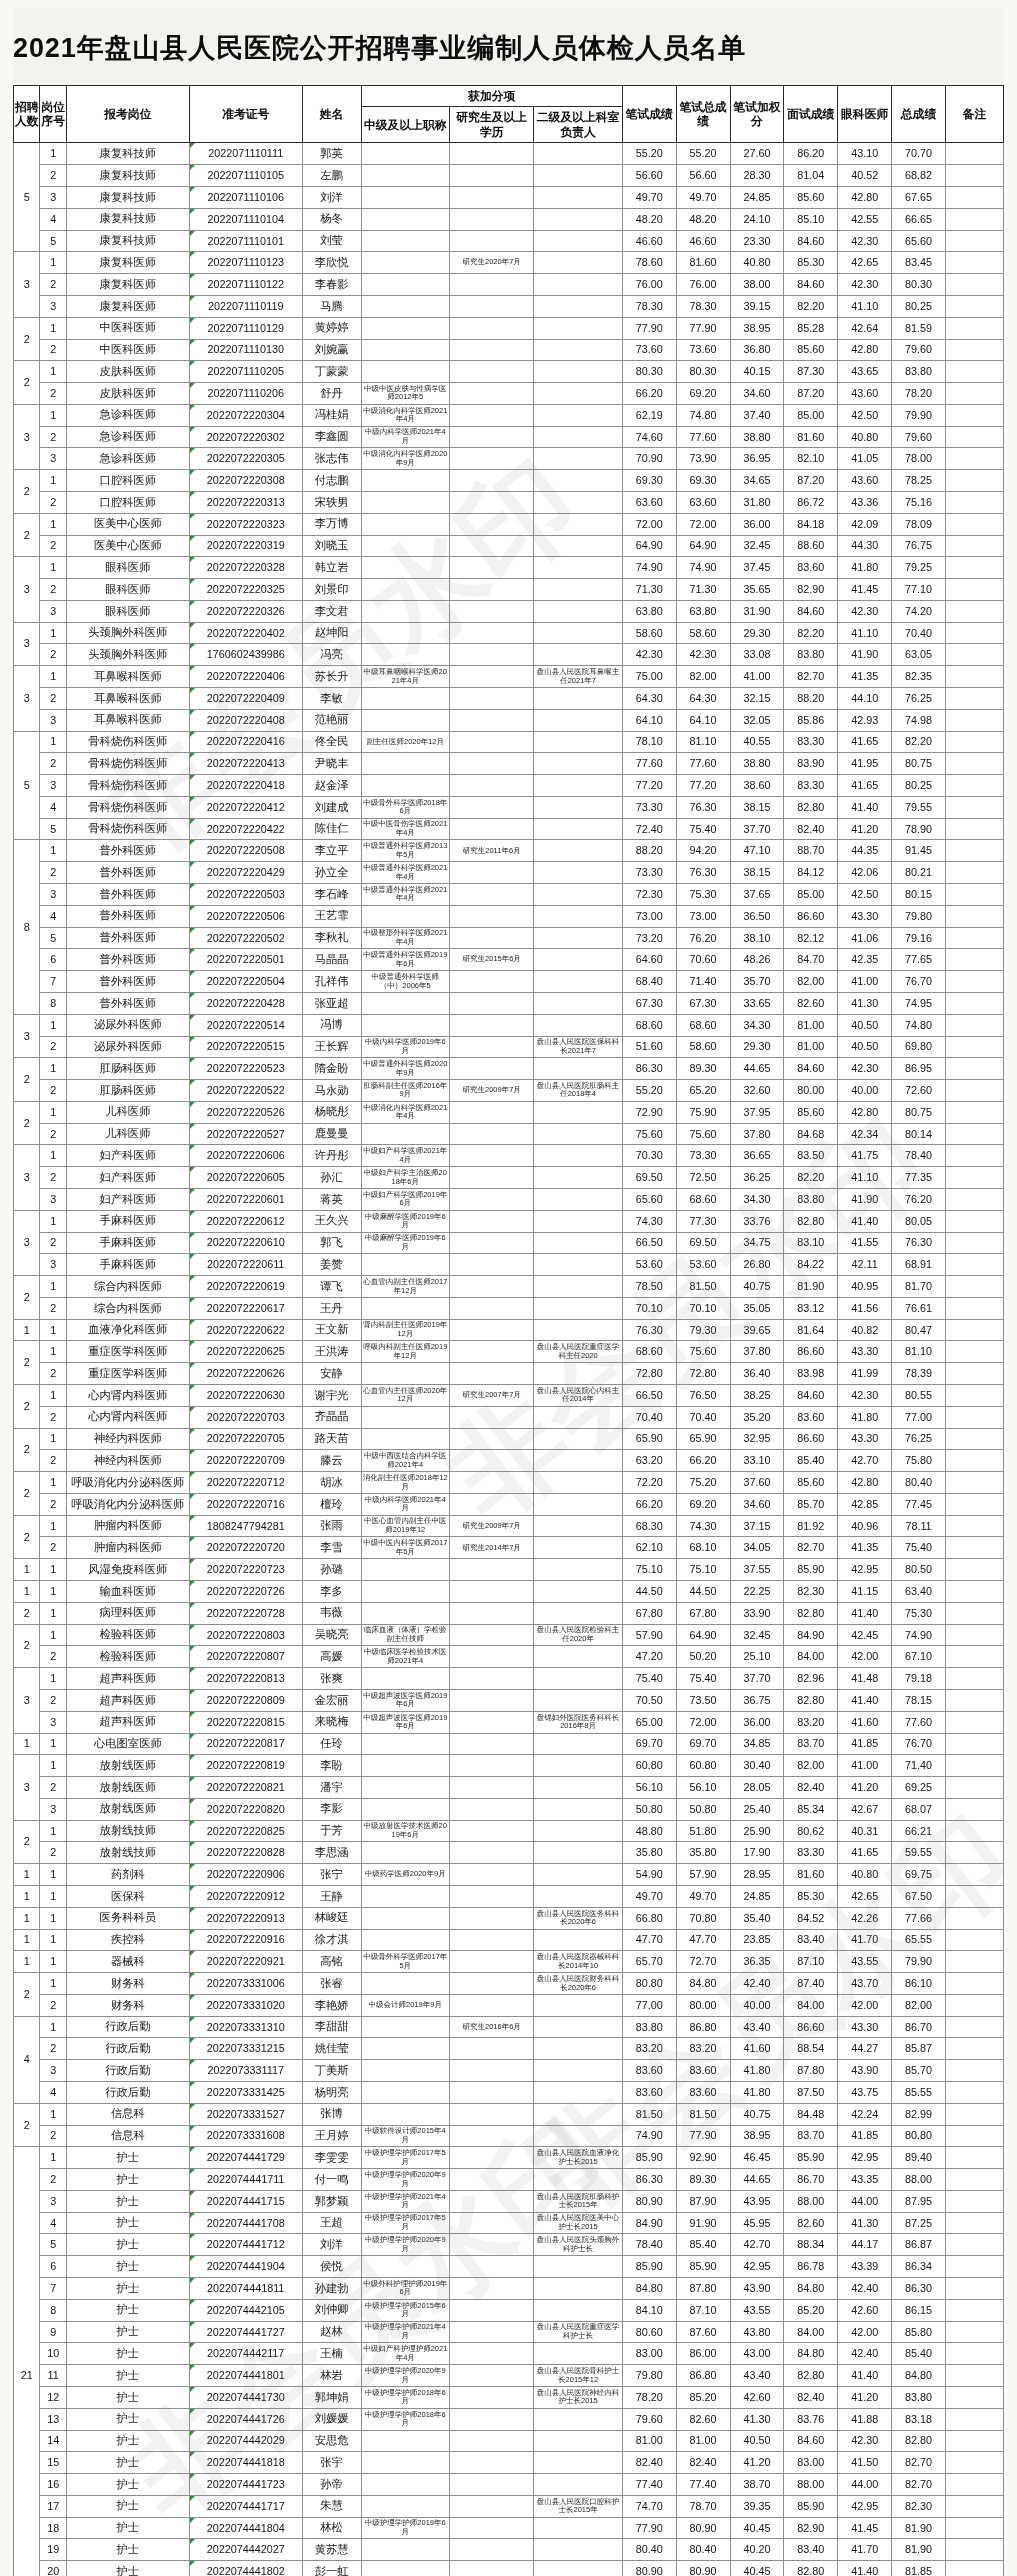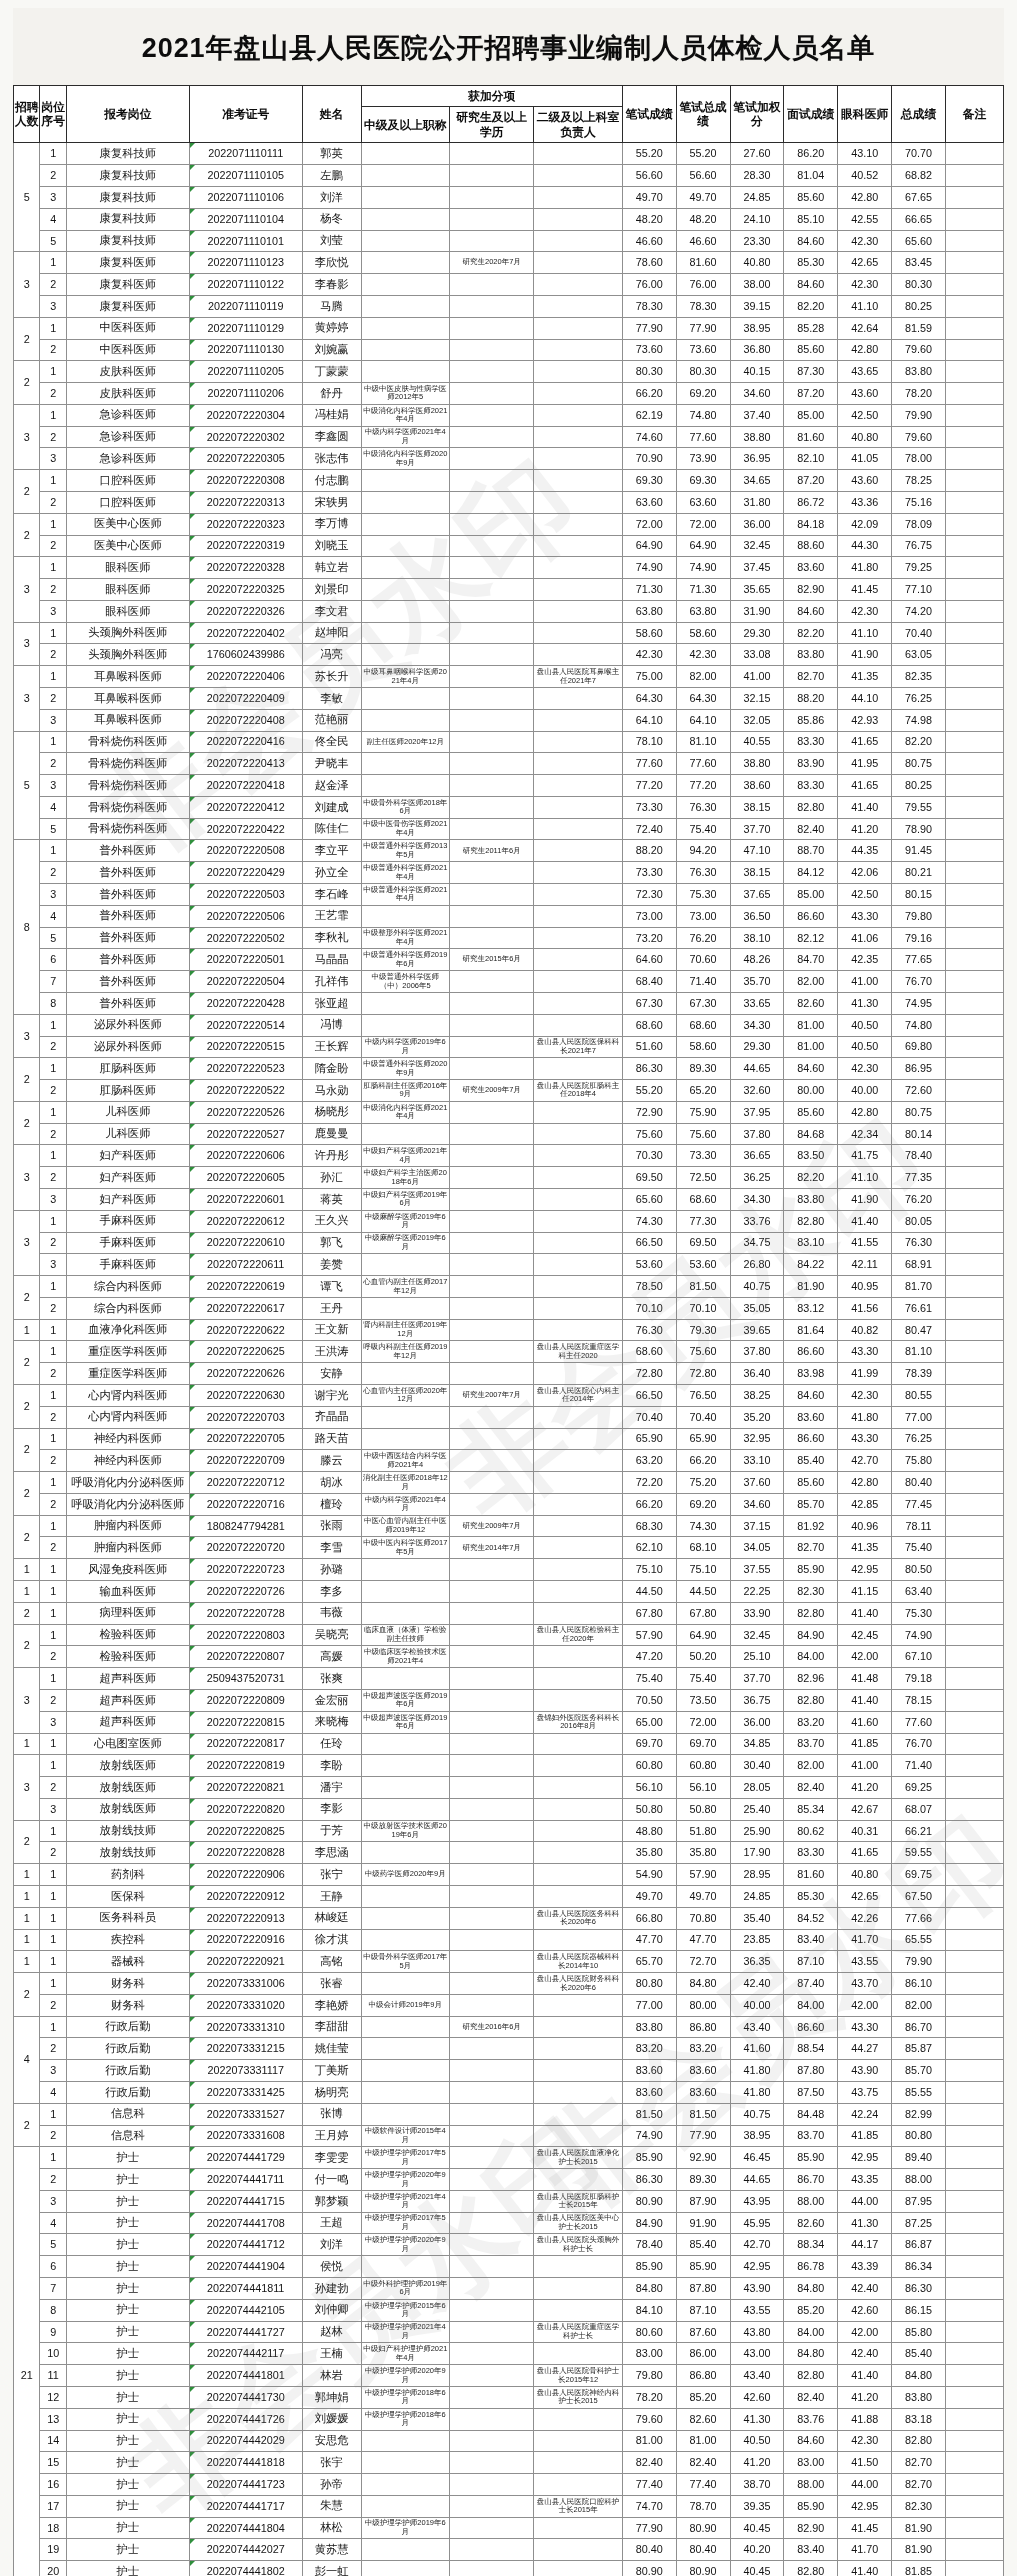--- a/index.html
+++ b/index.html
@@ -13,21 +13,20 @@
   }
   .sheet{
     position:relative;
     width:991px;
     margin:7.5px auto 0 auto;
     padding-bottom:28px;
   }
   .title-band{
     background:#f3f2ee;
     padding:22.6px 0 19px 0;
-    text-align:center;
   }
   .page-title{
     font-size:27px;
     font-weight:bold;
     color:#0d0d0d;
     letter-spacing:0.9px;
   }
   table.roster{
     width:991px;
     table-layout:fixed;
@@ -1291,21 +1290,21 @@
           <td class="c-num">25.10</td>
           <td class="c-num">84.00</td>
           <td class="c-num">42.00</td>
           <td class="c-num">67.10</td>
           <td class="c-remark"></td>
         </tr>
         <tr class="group-start">
           <td rowspan="3" class="c-count">3</td>
           <td class="c-seq">1</td>
           <td class="c-post">超声科医师</td>
-          <td class="c-id has-flag">2509437520731</td>
+          <td class="c-id has-flag">2022072220813</td>
           <td class="c-name">张爽</td>
           <td class="c-bonus"></td>
           <td class="c-bonus"></td>
           <td class="c-bonus"></td>
           <td class="c-num">75.40</td>
           <td class="c-num">75.40</td>
           <td class="c-num">37.70</td>
           <td class="c-num">82.96</td>
           <td class="c-num">41.48</td>
           <td class="c-num">79.18</td>

